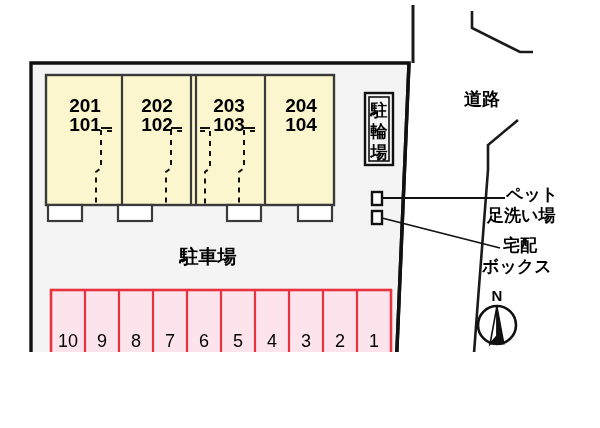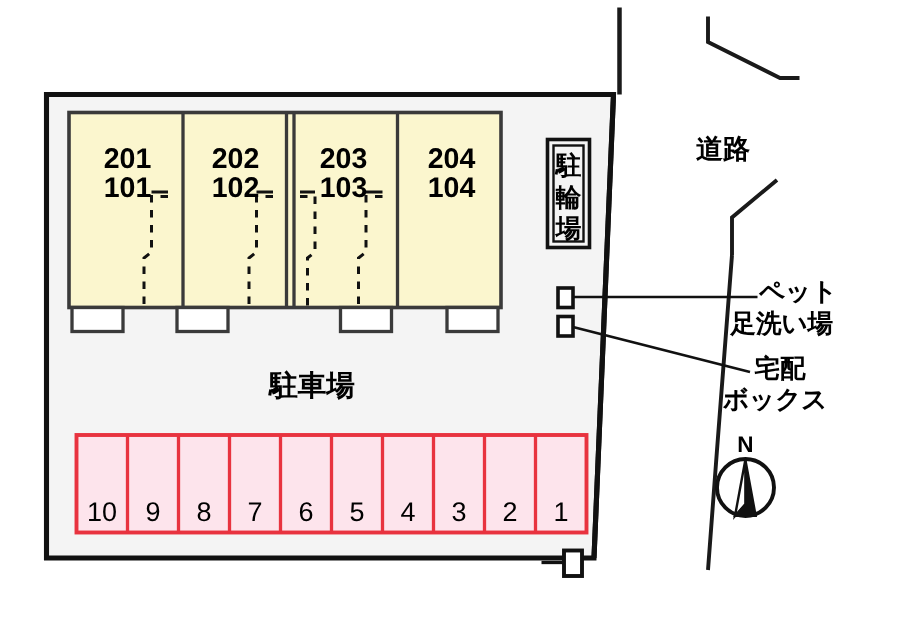--- a/index.html
+++ b/index.html
@@ -6,21 +6,21 @@
     margin: 0;
     padding: 0;
     background: #ffffff;
   }
   body {
     font-family: "Liberation Sans", "DejaVu Sans", sans-serif;
   }
   #stage {
     position: relative;
     width: 600px;
-    height: 428px;
+    height: 352px;
     background: #ffffff;
     overflow: hidden;
     text-decoration: underline;
   }
   #svgroot {
     position: absolute;
     left: 0;
     top: 0;
     width: 600px;
     height: 428px;

